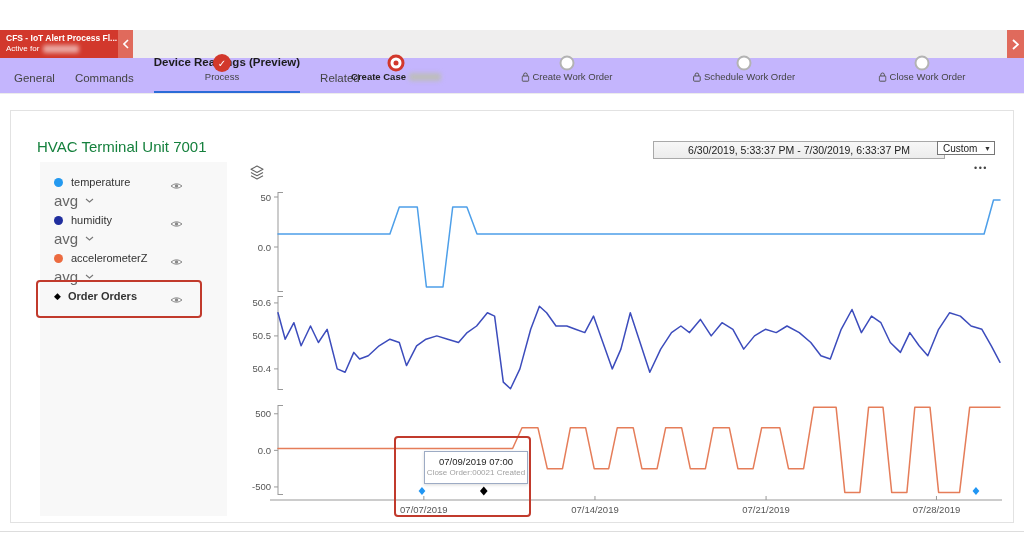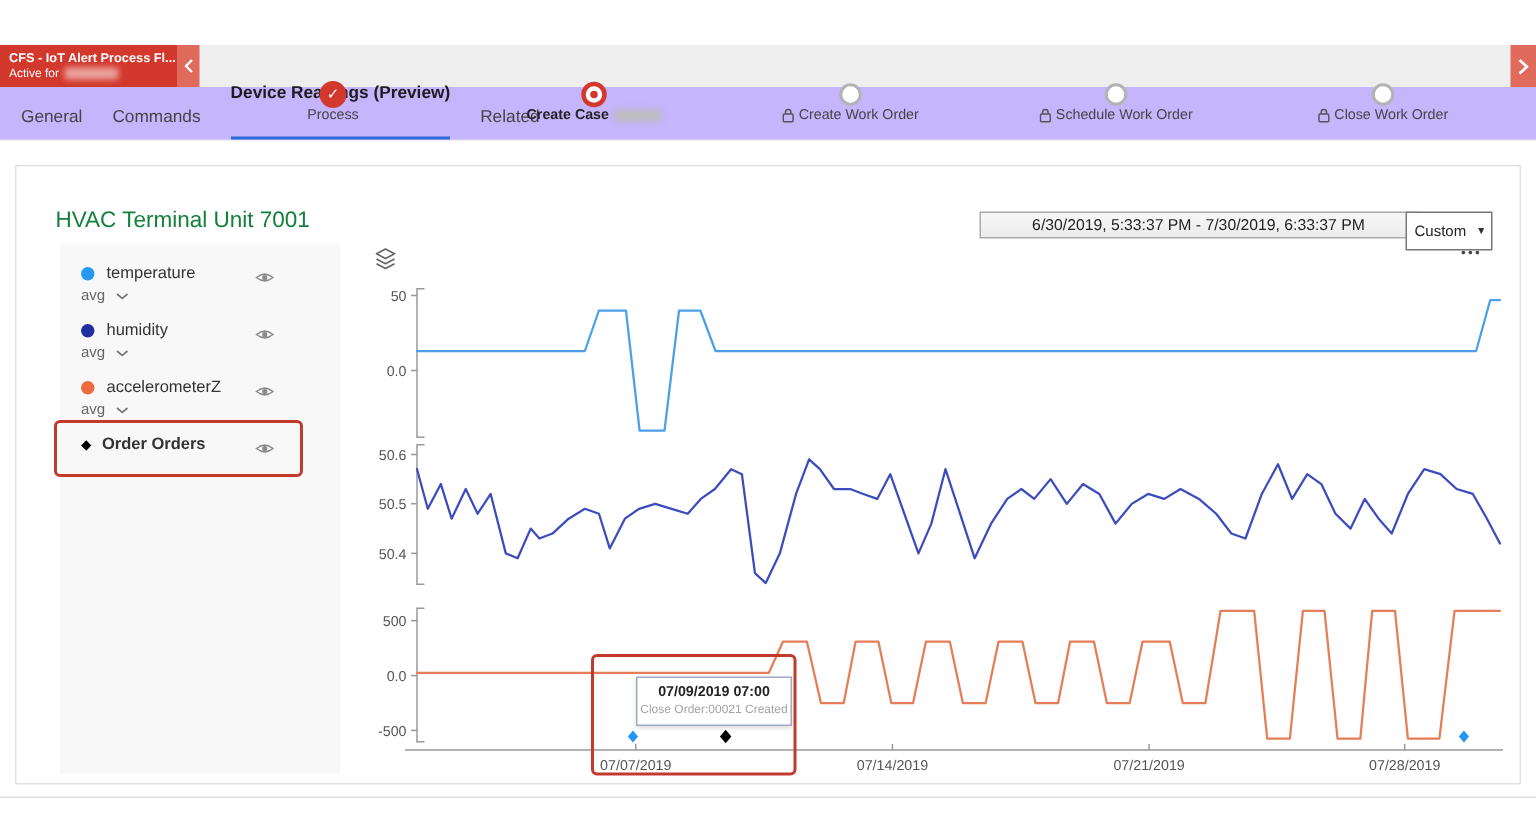--- a/index.html
+++ b/index.html
@@ -41,43 +41,43 @@
     display:flex;align-items:flex-end;padding:0 0 0 14px;gap:20px}
   .tab{font-size:11.5px;color:#444;padding:0 0 9px 0;cursor:pointer}
   .tab.active{font-weight:bold;color:#1c1c1c;border-bottom:2.5px solid #2b6bd7;padding-bottom:23px}
 
   
   .card{position:absolute;left:10px;top:110px;width:1004px;height:413px;background:#fff;border:1px solid #e2e2e2}
   .panel-title{position:absolute;left:37px;top:138px;font-size:15px;color:#15803d}
   .date-range{position:absolute;left:653px;top:141px;width:292px;height:18px;font-size:10.5px;color:#222;
     background:linear-gradient(#f7f7f7,#ececec);border:1px solid #a9a9a9;cursor:pointer;
     font-family:inherit;display:flex;align-items:center;justify-content:center}
-  .range-select{position:absolute;left:937px;top:141px;width:58px;height:26px;border:1px solid #777;background:#fff;
+  .range-select{position:absolute;left:937px;top:141px;width:58px;height:14px;border:1px solid #777;background:#fff;
     font-size:10px;color:#222;display:flex;align-items:center;justify-content:space-between;padding:0 3px 0 5px;cursor:pointer}
   .range-select .caret{font-size:7px;color:#333}
 
   
   .legend{position:absolute;left:40px;top:162px;width:187px;height:354px;background:#f8f8f8}
   .leg-item{position:absolute;left:0;width:187px;cursor:pointer}
   .leg-row{display:flex;align-items:center;padding-left:14px}
   .leg-dot{width:9px;height:9px;border-radius:50%;margin-right:8px;flex:0 0 auto}
   .leg-diamond{font-size:9px;color:#000;margin-right:7px;line-height:9px}
   .leg-name{font-size:11px;color:#333}
   .leg-eye{position:absolute;right:44px;top:1px;cursor:pointer}
-  .leg-agg{display:flex;align-items:center;gap:7px;margin:4px 0 0 14px;font-size:10px;color:#666;cursor:pointer}
+  .leg-agg{display:flex;align-items:center;gap:7px;margin:4px 0 0 14px;font-size:15px;color:#666;cursor:pointer}
 
   
   .layers-btn{position:absolute;left:250px;top:165px;cursor:pointer}
   .more-btn{position:absolute;left:974px;top:163px;font-size:9px;letter-spacing:1.5px;color:#444;cursor:pointer}
   #chart-svg{position:absolute;left:240px;top:188px}
 
   
   .tooltip{position:absolute;left:424px;top:451px;width:104px;height:33px;background:#fff;border:1px solid #9dabc4;
     box-shadow:0 1px 3px rgba(0,0,0,.15);text-align:center;padding-top:4px;z-index:5}
-  .tooltip .tt1{font-size:9.5px;font-weight:bold;color:#222;white-space:nowrap}
+  .tooltip .tt1{font-size:9.5px;font-weight:normal;color:#222;white-space:nowrap}
   .tooltip .tt2{font-size:8px;color:#a2a2a2;white-space:nowrap;margin-top:1px}
 
   
   .anno{position:absolute;border:2.5px solid #c13a2c;border-radius:4px;z-index:6;pointer-events:none}
   .anno.a1{left:36px;top:280px;width:166px;height:38px}
   .anno.a2{left:394px;top:436px;width:137px;height:81px}
 
   .bottom-line{position:absolute;left:0;top:531px;width:1024px;height:1px;background:#ddd}
 </style>
 </head>

